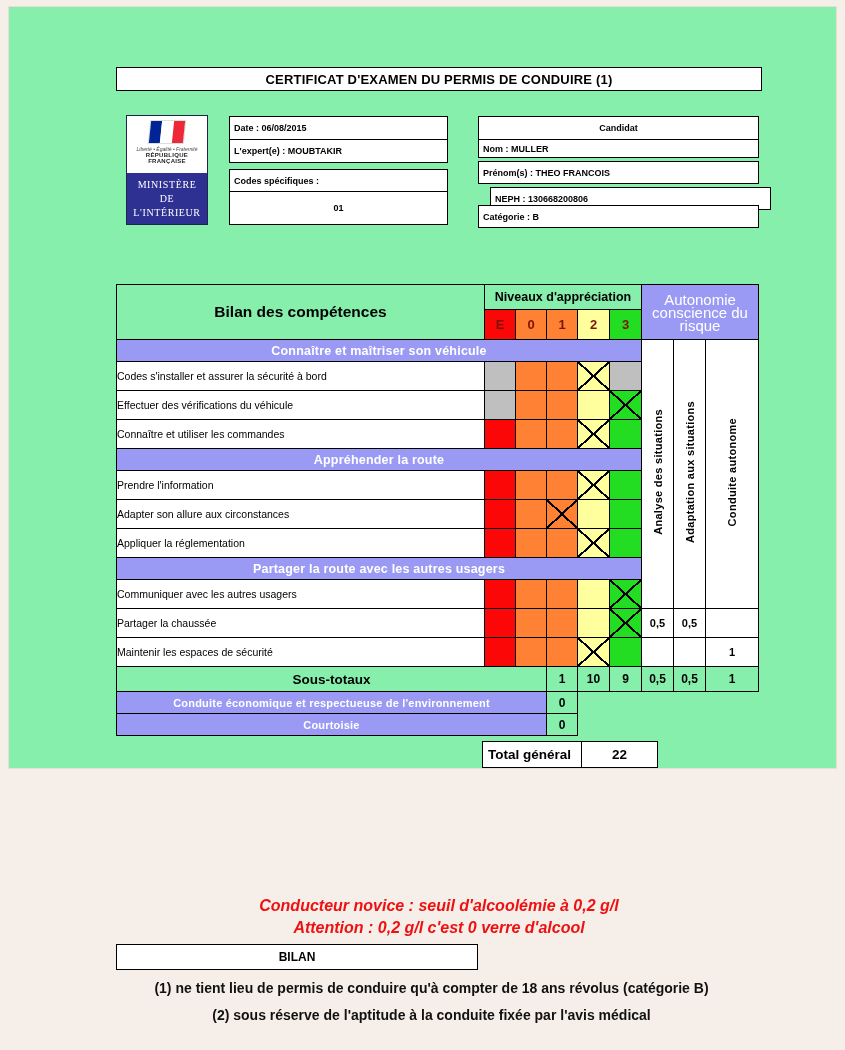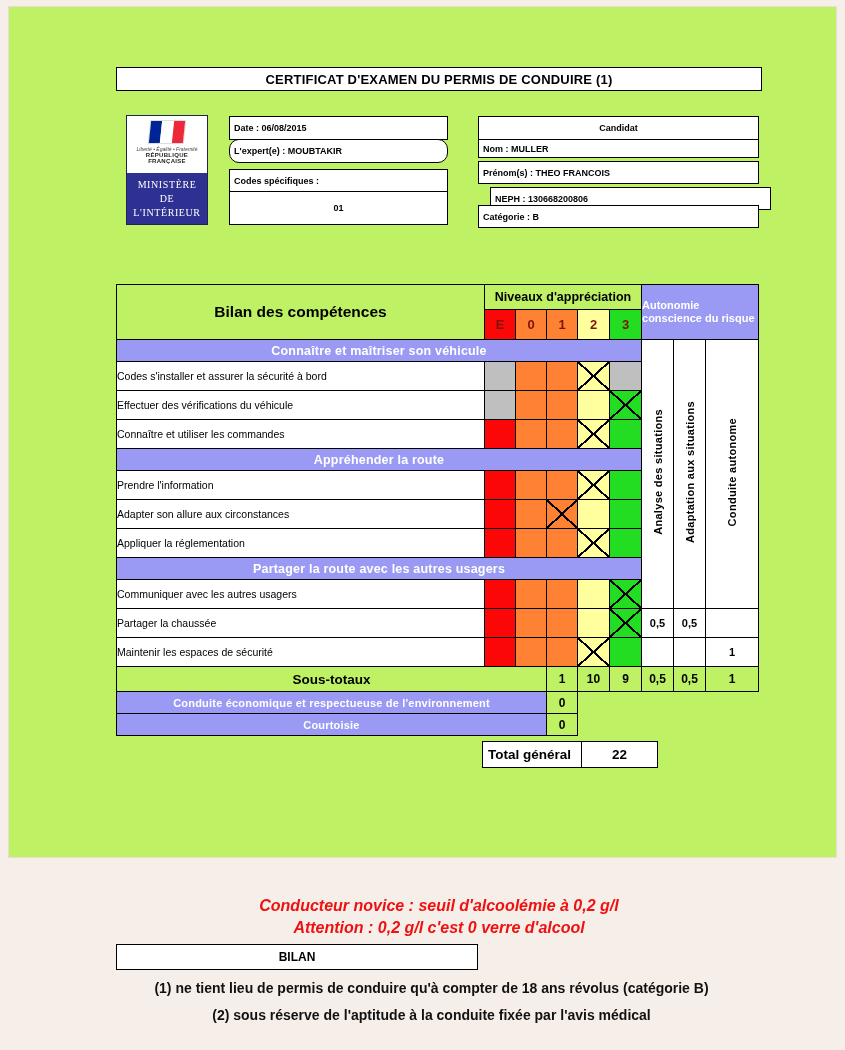--- a/index.html
+++ b/index.html
@@ -1,18 +1,18 @@
 <!DOCTYPE html>
 <html><head>
 <meta charset="utf-8">
 <style>
   * { margin:0; padding:0; box-sizing:border-box; }
   html,body { width:845px; height:1050px; }
   body { background:#f6efe9; font-family:"Liberation Sans", sans-serif; color:#000; position:relative; }
-  .page { position:absolute; left:8px; top:6px; width:829px; height:852px; background:#bef264; border:1px solid #ecdcd4; }
+  .page { position:absolute; left:8px; top:6px; width:829px; height:763px; background:#86efac; border:1px solid #ecdcd4; }
 
   .abs { position:absolute; }
   .box { border:1px solid #000; background:#fff; }
   .vcenter { display:flex; align-items:center; }
   .center { display:flex; align-items:center; justify-content:center; }
 
   
   .title-box { left:107px; top:60px; width:646px; height:24px; font-size:13px; font-weight:bold; letter-spacing:0.2px; }
 
   
@@ -23,40 +23,40 @@
   .f-blue { background:#002395; }
   .f-white { background:#fff; }
   .f-red { background:#ed2939; }
   .motto { font-size:5px; text-align:center; color:#444; font-style:italic; line-height:6px; }
   .republic { font-size:6px; text-align:center; font-weight:bold; color:#222; letter-spacing:0.3px; }
   .logo-bottom { height:53px; background:#2e3192; color:#fff; text-align:center; font-family:"Liberation Serif", serif; font-size:10px; letter-spacing:0.6px; padding-top:5px; line-height:14px; }
 
   
   .fld { font-size:9px; font-weight:bold; padding:0 4px; }
   .date-box    { left:220px; top:109px; width:219px; height:24px; }
-  .expert-box  { left:220px; top:132px; width:219px; height:24px;border-radius:10px; }
+  .expert-box  { left:220px; top:132px; width:219px; height:24px; }
   .codes-box   { left:220px; top:162px; width:219px; height:23px; }
   .codesv-box  { left:220px; top:184px; width:219px; height:34px; font-size:9px; font-weight:bold; }
   .cand-head   { left:469px; top:109px; width:281px; height:24px; font-size:9px; font-weight:bold; }
   .cand-nom    { left:469px; top:132px; width:281px; height:19px; }
   .cand-pre    { left:469px; top:154px; width:281px; height:23px; }
   .cand-neph   { left:469px; top:180px; width:281px; height:23px;margin-left:12px; }
   .cand-cat    { left:469px; top:198px; width:281px; height:23px; }
 
   
   .table-wrap { left:107px; top:277px; }
   table.bilan { border-collapse:collapse; table-layout:fixed; width:642px; }
   table.bilan td { border:1px solid #000; padding:0; overflow:hidden; position:relative; }
   tr.hr1 { height:25px; } tr.hr2 { height:30px; }
   tr.sec { height:22px; } tr.srow { height:29px; }
   tr.sub { height:25px;margin-top:29px; } tr.bonus { height:22px; }
 
   .comp-title { font-size:15.5px; font-weight:bold; text-align:center; }
   .niveaux { font-size:12.5px; font-weight:bold; text-align:center; white-space:nowrap; }
-  .auto-head { background:#9a9af5; color:#fff; font-weight:bold; font-size:11px; padding:2px 6px; line-height:13px; }
+  .auto-head { background:#9a9af5; color:#fff; font-weight:normal; font-size:15px; text-align:center; padding:2px 6px; line-height:13px; }
   .lvl { font-size:13px; font-weight:bold; text-align:center; color:#7e1408; }
   .sec-bar { background:#9a9af5; color:#fff; font-weight:bold; font-size:12.5px; text-align:center; letter-spacing:0.2px; }
   .sec-bar.small { font-size:11px; }
   .skill { font-size:10.5px; padding-left:4px; background:#fff; }
   .cg { background:#bfbfbf; } .cr { background:#fb0707; }
   .co { background:#ff8133; } .cy { background:#ffff9e; } .cv { background:#22dd22; }
   .xmark { position:absolute; left:0; top:0; right:0; bottom:0; }
   .xmark::before, .xmark::after { content:""; position:absolute; left:0; top:0; width:100%; height:100%; }
   .xmark::before { background:linear-gradient(to bottom right, transparent calc(50% - 1px), #000 calc(50% - 1px), #000 calc(50% + 1px), transparent calc(50% + 1px)); }
   .xmark::after  { background:linear-gradient(to bottom left,  transparent calc(50% - 1px), #000 calc(50% - 1px), #000 calc(50% + 1px), transparent calc(50% + 1px)); }

